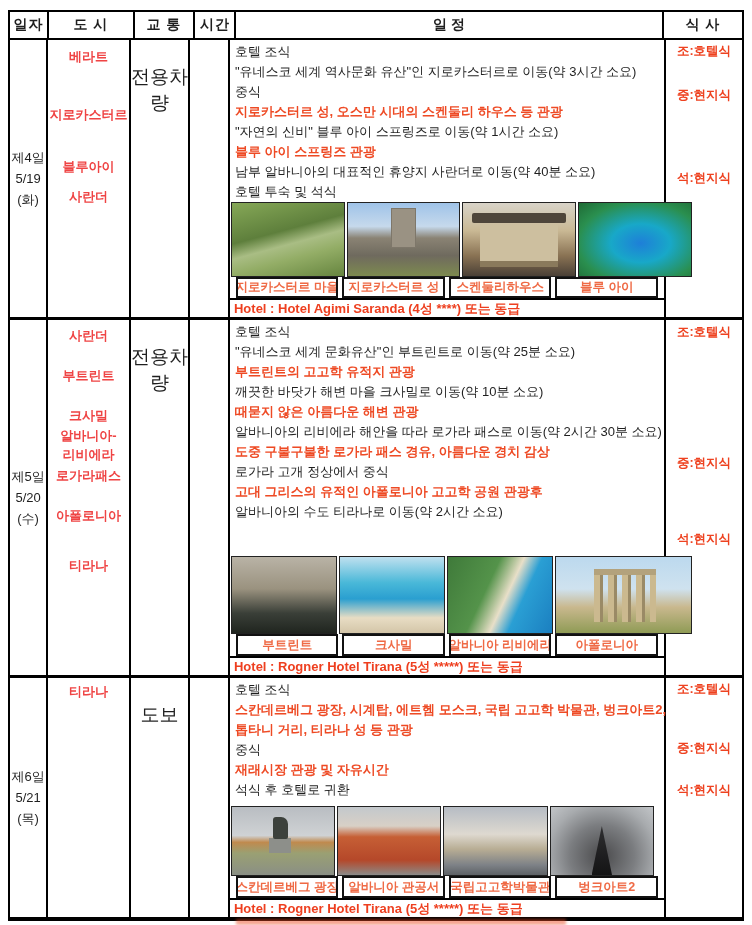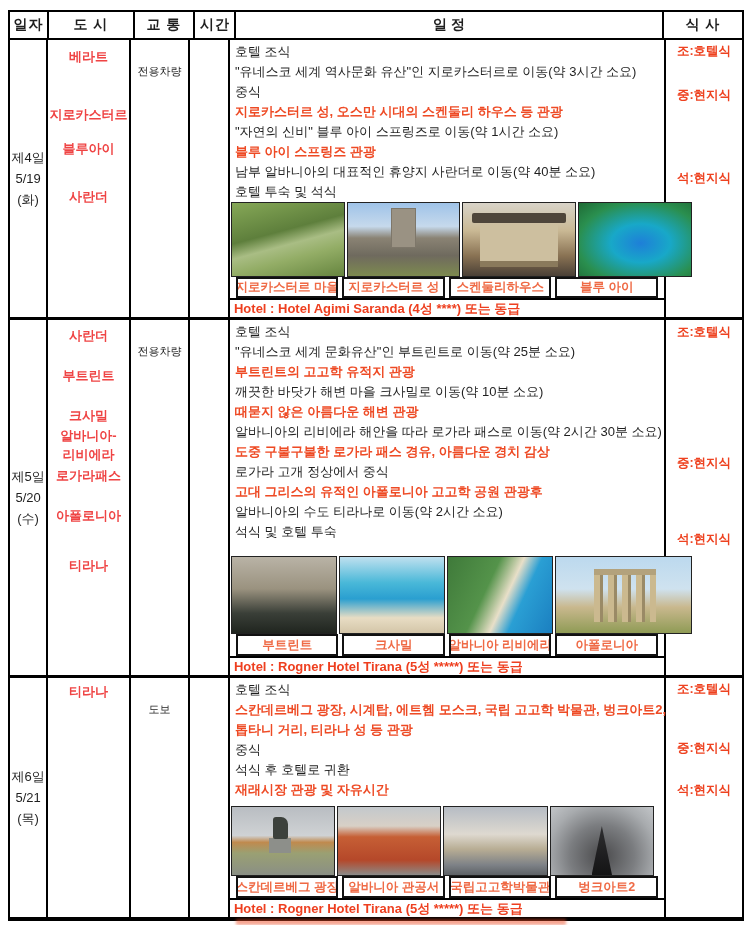--- a/index.html
+++ b/index.html
@@ -27,28 +27,28 @@
   .td { border-right:2px solid #000; position:relative; }
   .td:last-child { border-right:none; }
 
   .date-cell { display:flex; flex-direction:column; align-items:center;
     justify-content:center; gap:5px; font-size:13px; }
   .date-cell span{ line-height:16px; }
 
   .city-cell .city { position:absolute; left:0; right:0; text-align:center;
     font-size:13px; font-weight:bold; color:#ef4444; white-space:pre-line; line-height:19px; }
   .row1 .city:nth-child(1){top:7px} .row1 .city:nth-child(2){top:65px}
-  .row1 .city:nth-child(3){top:99px} .row1 .city:nth-child(4){top:147px}
+  .row1 .city:nth-child(3){top:117px} .row1 .city:nth-child(4){top:147px}
   .row2 .city:nth-child(1){top:6px} .row2 .city:nth-child(2){top:46px}
   .row2 .city:nth-child(3){top:86px} .row2 .city:nth-child(4){top:106px}
   .row2 .city:nth-child(5){top:146px} .row2 .city:nth-child(6){top:186px}
   .row2 .city:nth-child(7){top:236px}
   .row3 .city:nth-child(1){top:4px}
 
-  .trans-cell { text-align:center; font-size:11px; padding-top:24px; }
+  .trans-cell { text-align:center; font-size:19px; padding-top:24px; }
 
   
   .sched-cell { display:flex; flex-direction:column; overflow:visible; }
   .lines { padding:2px 4px 0 5px; }
   .line { font-size:13px; line-height:20px; white-space:nowrap; }
   .line.hl { color:#ee4a24; font-weight:bold; }
 
   .photos { display:flex; gap:2px; margin-top:auto; position:relative; z-index:2;
     padding-left:1px; }
   .row1 .photos{ width:462px; height:77px; }
@@ -188,21 +188,20 @@
         <div class="line">호텔 조식</div>
         <div class="line">"유네스코 세계 문화유산"인 부트린트로 이동(약 25분 소요)</div>
         <div class="line hl">부트린트의 고고학 유적지 관광</div>
         <div class="line">깨끗한 바닷가 해변 마을 크사밀로 이동(약 10분 소요)</div>
         <div class="line hl">때묻지 않은 아름다운 해변 관광</div>
         <div class="line">알바니아의 리비에라 해안을 따라 로가라 패스로 이동(약 2시간 30분 소요)</div>
         <div class="line hl">도중 구불구불한 로가라 패스 경유, 아름다운 경치 감상</div>
         <div class="line">로가라 고개 정상에서 중식</div>
         <div class="line hl">고대 그리스의 유적인 아폴로니아 고고학 공원 관광후</div>
         <div class="line">알바니아의 수도 티라나로 이동(약 2시간 소요)</div>
-        <div class="line">석식 및 호텔 투숙</div>
       </div>
       <div class="photos">
         <div class="photo p-r2-1"></div>
         <div class="photo p-r2-2"></div>
         <div class="photo p-r2-3"></div>
         <div class="photo p-r2-4"></div>
       </div>
       <div class="captions">
         <div class="caption">부트린트</div>
         <div class="caption">크사밀</div>
@@ -228,22 +227,22 @@
       <span class="city">티라나</span>
     </div>
     <div class="td c-trans trans-cell">도보</div>
     <div class="td c-time"></div>
     <div class="td c-sched sched-cell">
       <div class="lines">
         <div class="line">호텔 조식</div>
         <div class="line hl">스칸데르베그 광장, 시계탑, 에트헴 모스크, 국립 고고학 박물관, 벙크아트2,</div>
         <div class="line hl">톱타니 거리, 티라나 성 등 관광</div>
         <div class="line">중식</div>
+        <div class="line hl">재래시장 관광 및 자유시간</div>
         <div class="line">석식 후 호텔로 귀환</div>
-        <div class="line hl">재래시장 관광 및 자유시간</div>
       </div>
       <div class="photos">
         <div class="photo p-r3-1"></div>
         <div class="photo p-r3-2"></div>
         <div class="photo p-r3-3"></div>
         <div class="photo p-r3-4"></div>
       </div>
       <div class="captions">
         <div class="caption">스칸데르베그 광장</div>
         <div class="caption">알바니아 관공서</div>

